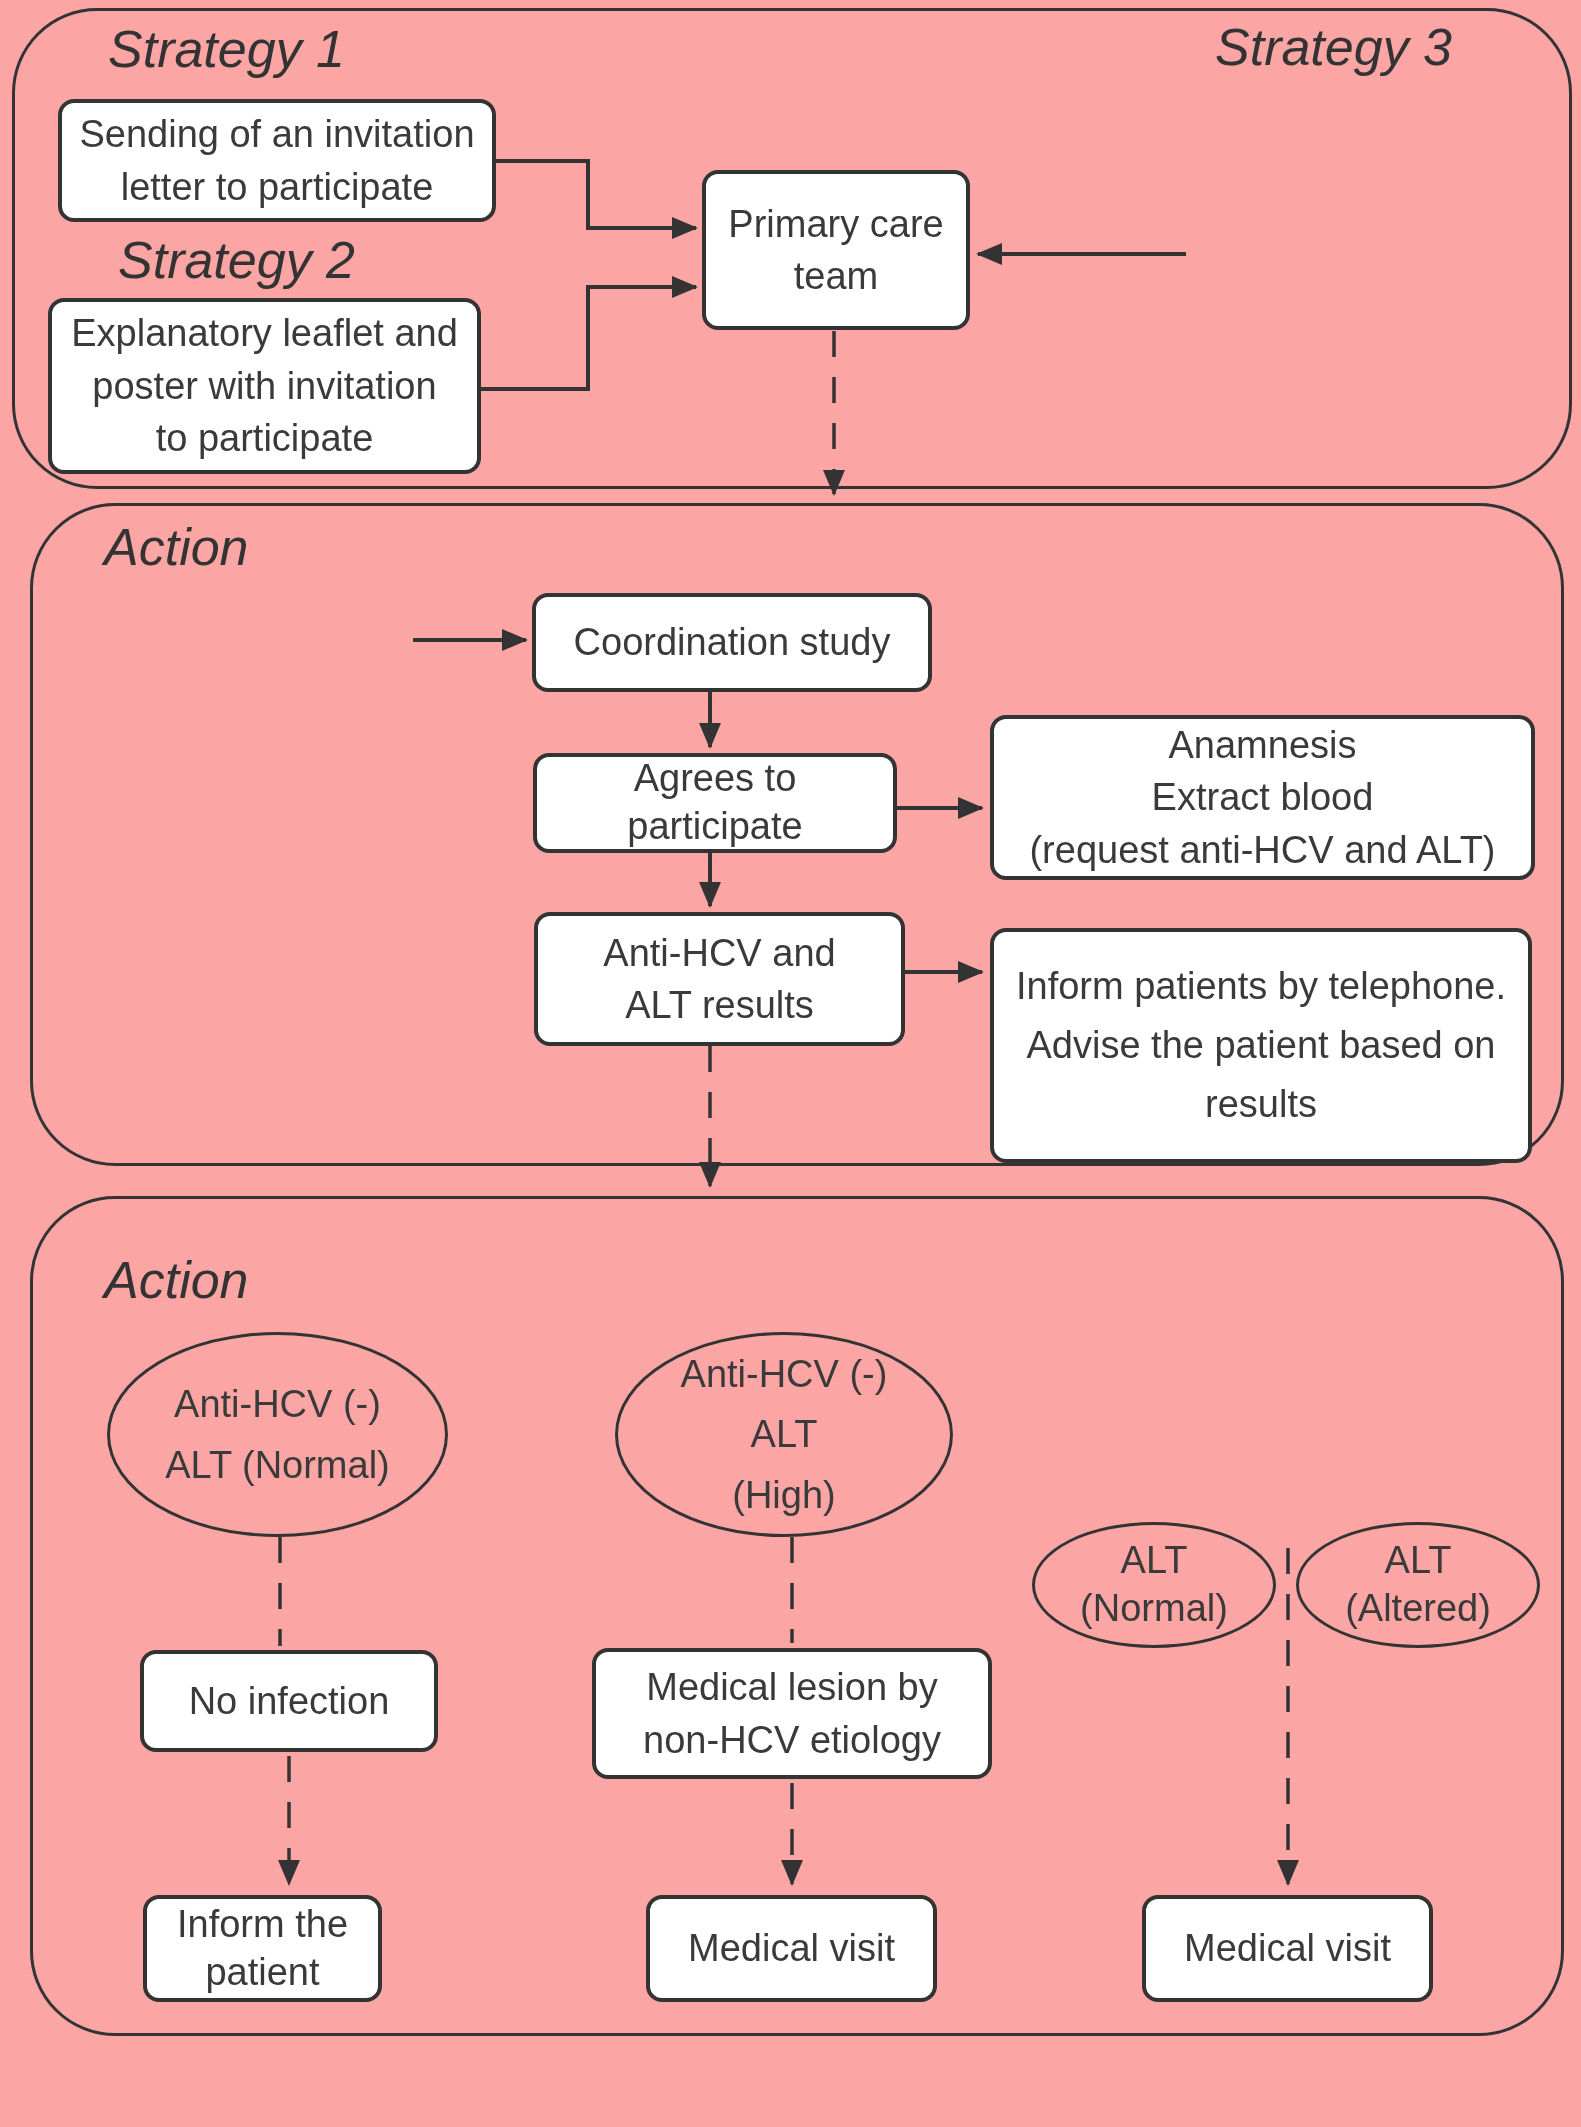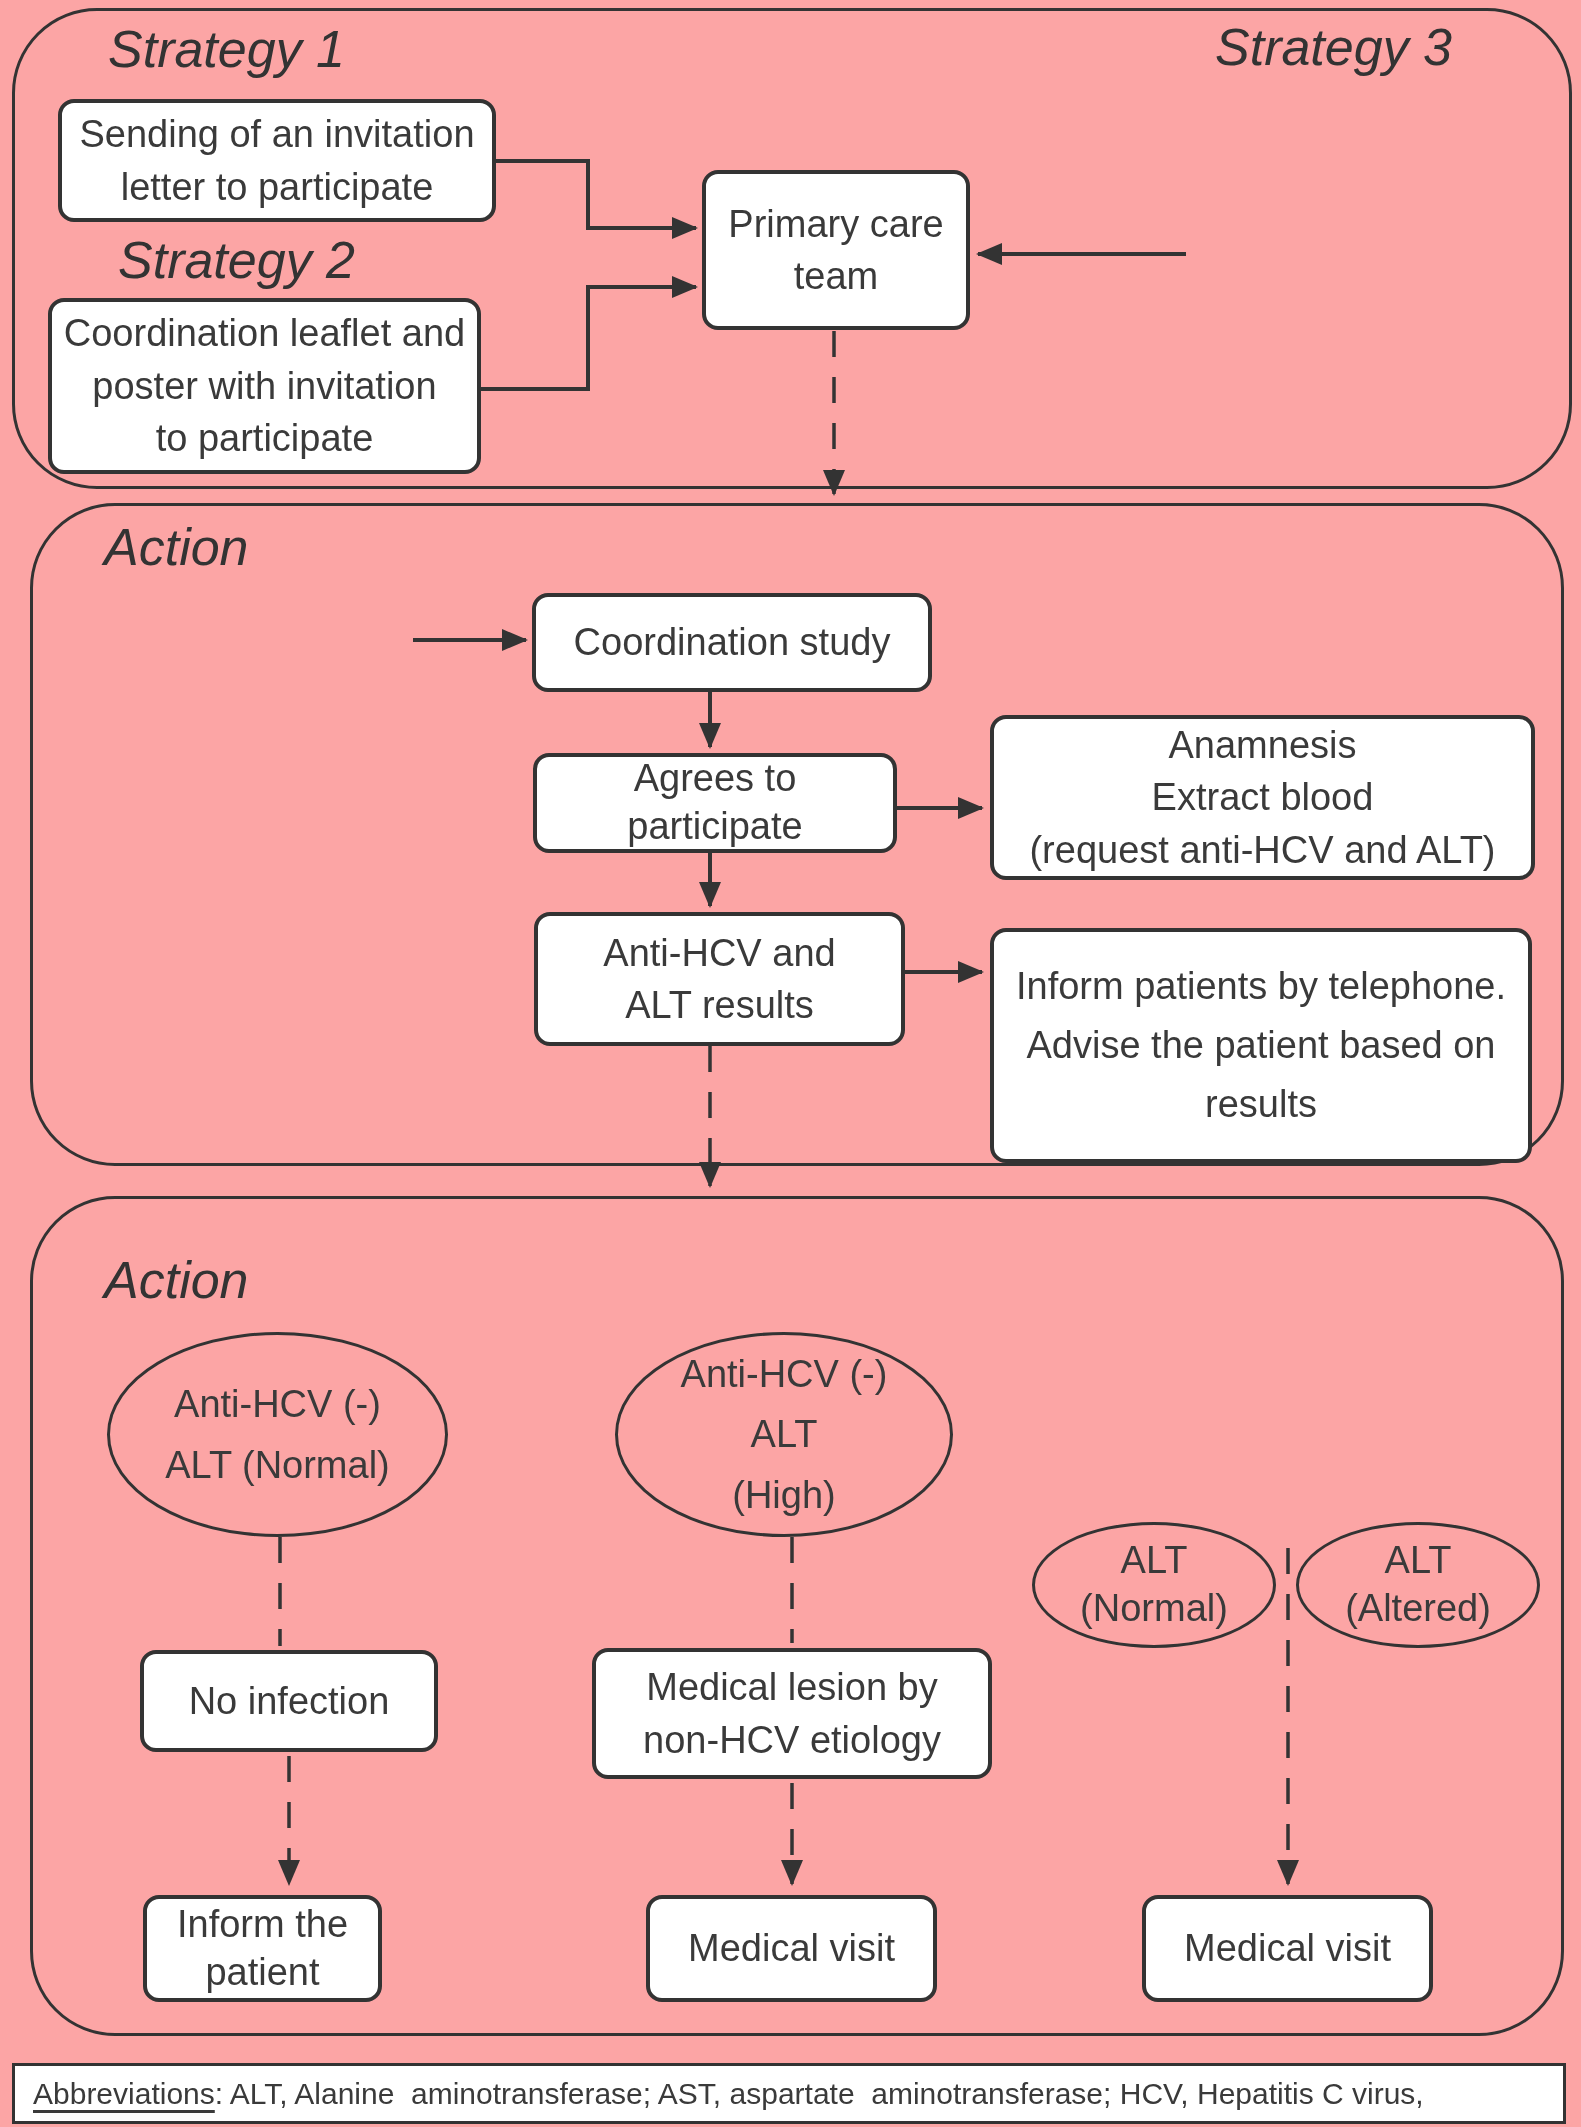--- a/index.html
+++ b/index.html
@@ -54,21 +54,21 @@
     <line x1="792" y1="1537" x2="792" y2="1643" stroke="#333333" stroke-width="3.5" stroke-dasharray="26 20"></line>
     <line x1="792" y1="1783" x2="792" y2="1884" stroke="#333333" stroke-width="3.5" stroke-dasharray="26 20" marker-end="url(#ah)"></line>
     <line x1="1288" y1="1548" x2="1288" y2="1884" stroke="#333333" stroke-width="3.5" stroke-dasharray="26 20" marker-end="url(#ah)"></line>
   </svg>
 
   <div class="heading" style="left:108px;top:22px;">Strategy 1</div>
   <div class="node" style="left:58px;top:99px;width:438px;height:123px;">Sending of an invitation
 letter to participate</div>
 
   <div class="heading" style="left:118px;top:233px;">Strategy 2</div>
-  <div class="node" style="left:48px;top:298px;width:433px;height:176px;">Coordination leaflet and
+  <div class="node" style="left:48px;top:298px;width:433px;height:176px;">Explanatory leaflet and
 poster with invitation
 to participate</div>
 
   <div class="node" style="left:702px;top:170px;width:268px;height:160px;">Primary care
 team</div>
 
   <div class="heading" style="left:1215px;top:20px;">Strategy 3</div>
 
   <div class="heading" style="left:104px;top:520px;">Action</div>
 
@@ -98,15 +98,14 @@
 
   <div class="node" style="left:140px;top:1650px;width:298px;height:102px;">No infection</div>
   <div class="node" style="left:592px;top:1648px;width:400px;height:131px;">Medical lesion by
 non-HCV etiology</div>
 
   <div class="node lh-tight" style="left:143px;top:1895px;width:239px;height:107px;">Inform the
 patient</div>
   <div class="node" style="left:646px;top:1895px;width:291px;height:107px;">Medical visit</div>
   <div class="node" style="left:1142px;top:1895px;width:291px;height:107px;">Medical visit</div>
 
-  <div class="footerbar"><span class="u">Abbreviations</span><span>: ALT, Alanine  aminotransferase; AST, aspartate  aminotransferase; HCV, Hepatitis C virus,</span></div>
 
 </div>
 
 </body></html>

